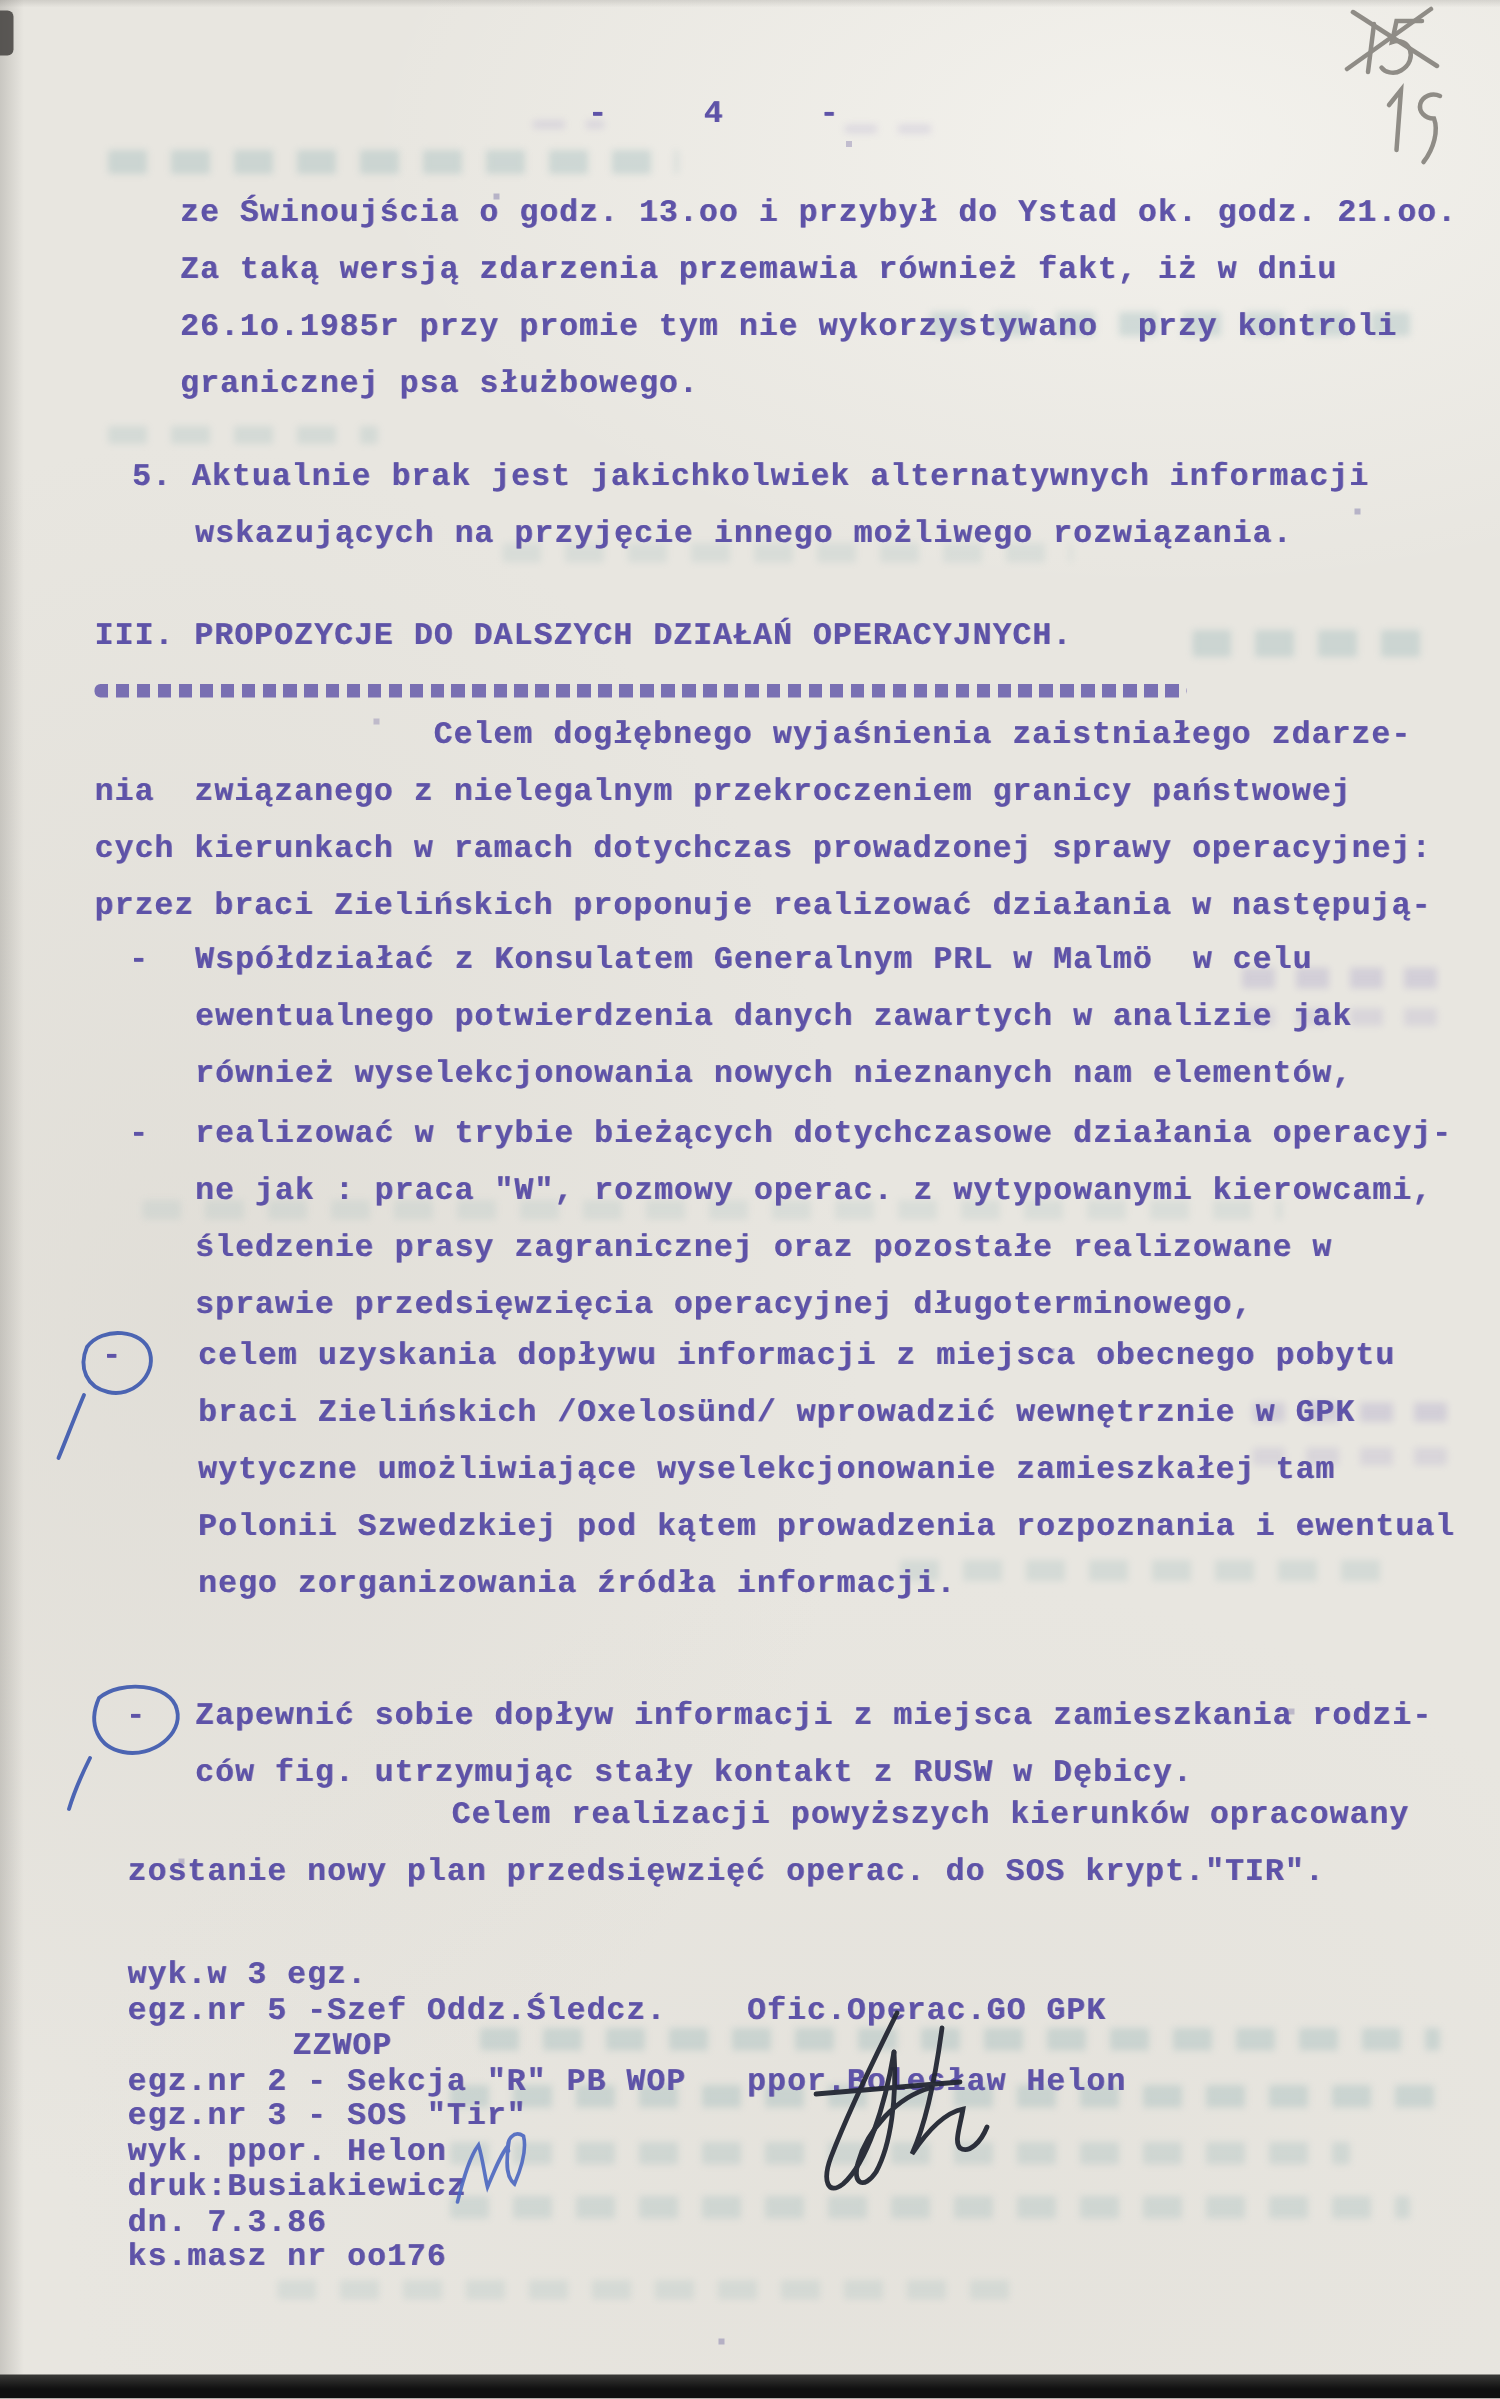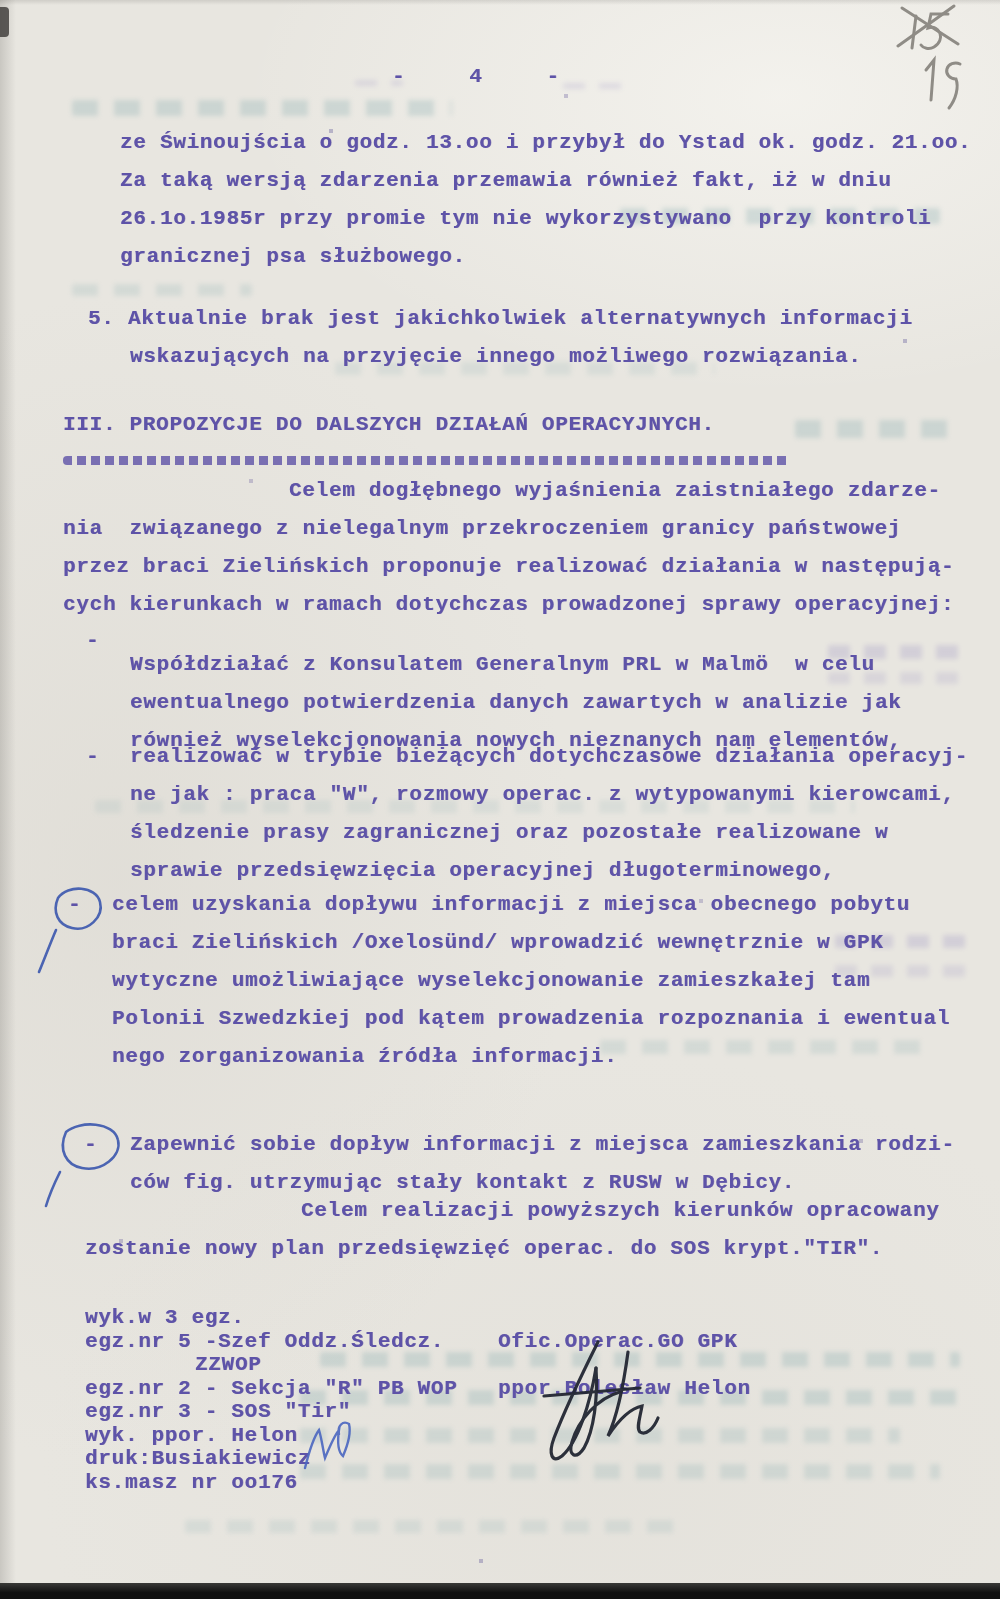--- a/index.html
+++ b/index.html
@@ -100,41 +100,41 @@
   </div>
 
   <div class="blk ink" style="left:63px;top:406px;">
     <div class="ln title">III. PROPOZYCJE DO DALSZYCH DZIAŁAŃ OPERACYJNYCH.</div>
   </div>
   <div class="divider" style="left:63px;top:456px;width:728px;height:9px;"></div>
 
   <div class="blk ink" style="left:63px;top:472px;">
     <div class="ln" style="padding-left:226px;">Celem dogłębnego wyjaśnienia zaistniałego zdarze-</div>
     <div class="ln">nia  związanego z nielegalnym przekroczeniem granicy państwowej</div>
+    <div class="ln">cych kierunkach w ramach dotychczas prowadzonej sprawy operacyjnej:</div>
     <div class="ln">przez braci Zielińskich proponuje realizować działania w następują-</div>
-    <div class="ln">cych kierunkach w ramach dotychczas prowadzonej sprawy operacyjnej:</div>
   </div>
 
   <span class="dash ink" style="left:86px;top:622px;">-</span>
-  <div class="blk ink" style="left:130px;top:622px;margin-top:24px;">
+  <div class="blk ink" style="left:130px;top:622px;">
     <div class="ln">Współdziałać z Konsulatem Generalnym PRL w Malmö  w celu</div>
     <div class="ln">ewentualnego potwierdzenia danych zawartych w analizie jak</div>
     <div class="ln">również wyselekcjonowania nowych nieznanych nam elementów,</div>
   </div>
 
   <span class="dash ink" style="left:86px;top:738px;">-</span>
   <div class="blk ink" style="left:130px;top:738px;">
     <div class="ln">realizować w trybie bieżących dotychczasowe działania operacyj-</div>
     <div class="ln">ne jak : praca "W", rozmowy operac. z wytypowanymi kierowcami,</div>
     <div class="ln">śledzenie prasy zagranicznej oraz pozostałe realizowane w</div>
     <div class="ln">sprawie przedsięwzięcia operacyjnej długoterminowego,</div>
   </div>
 
   <span class="dash ink" style="left:68px;top:886px;">-</span>
-  <div class="blk ink" style="left:112px;top:886px;">
+  <div class="blk ink" style="left:132px;top:886px;">
     <div class="ln">celem uzyskania dopływu informacji z miejsca obecnego pobytu</div>
     <div class="ln">braci Zielińskich /Oxelosünd/ wprowadzić wewnętrznie w GPK</div>
     <div class="ln">wytyczne umożliwiające wyselekcjonowanie zamieszkałej tam</div>
     <div class="ln">Polonii Szwedzkiej pod kątem prowadzenia rozpoznania i ewentual</div>
     <div class="ln">nego zorganizowania źródła informacji.</div>
   </div>
 
 
   <span class="dash ink" style="left:84px;top:1126px;">-</span>
   <div class="blk ink" style="left:130px;top:1126px;">
@@ -148,20 +148,21 @@
   </div>
 
   <div class="blk ink single" style="left:85px;top:1306px;">
     <div class="ln">wyk.w 3 egz.</div>
     <div class="ln">egz.nr 5 -Szef Oddz.Śledcz.</div>
     <div class="ln" style="padding-left:110px;">ZZWOP</div>
     <div class="ln">egz.nr 2 - Sekcja "R" PB WOP</div>
     <div class="ln">egz.nr 3 - SOS "Tir"</div>
     <div class="ln">wyk. ppor. Helon</div>
     <div class="ln">druk:Busiakiewicz</div>
+    <div class="ln">dn. 7.3.86</div>
     <div class="ln">ks.masz nr oo176</div>
   </div>
 
   <div class="blk ink sign" style="left:498px;top:1318px;">
     <div class="ln">Ofic.Operac.GO GPK</div>
     <div class="ln">ppor.Bolesław Helon</div>
   </div>
 
   <svg class="hw" width="1000" height="1599" viewBox="0 0 1000 1599">
 

